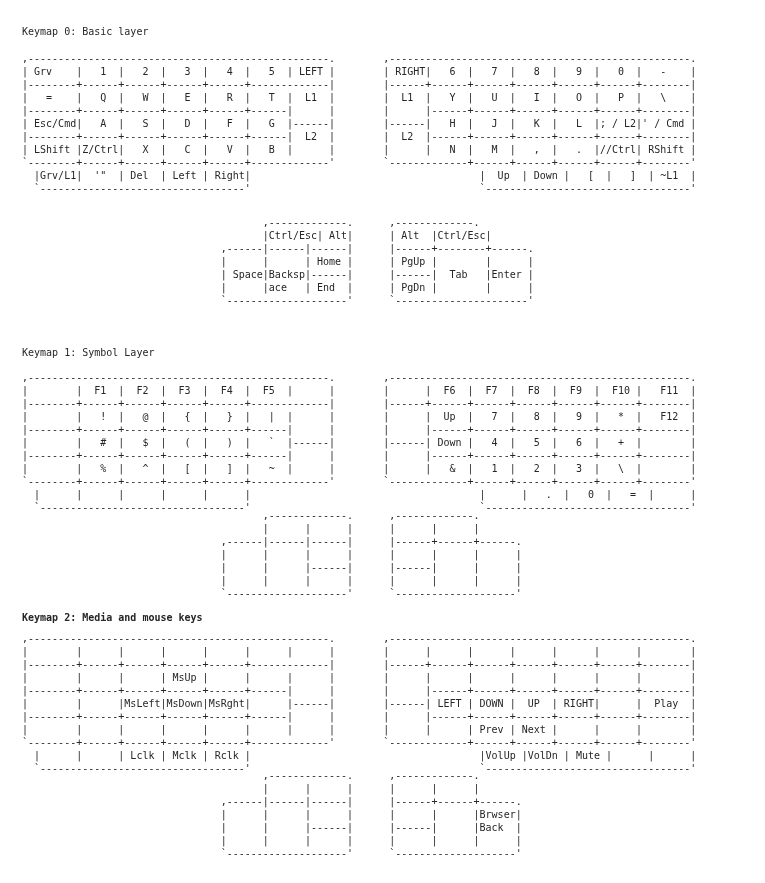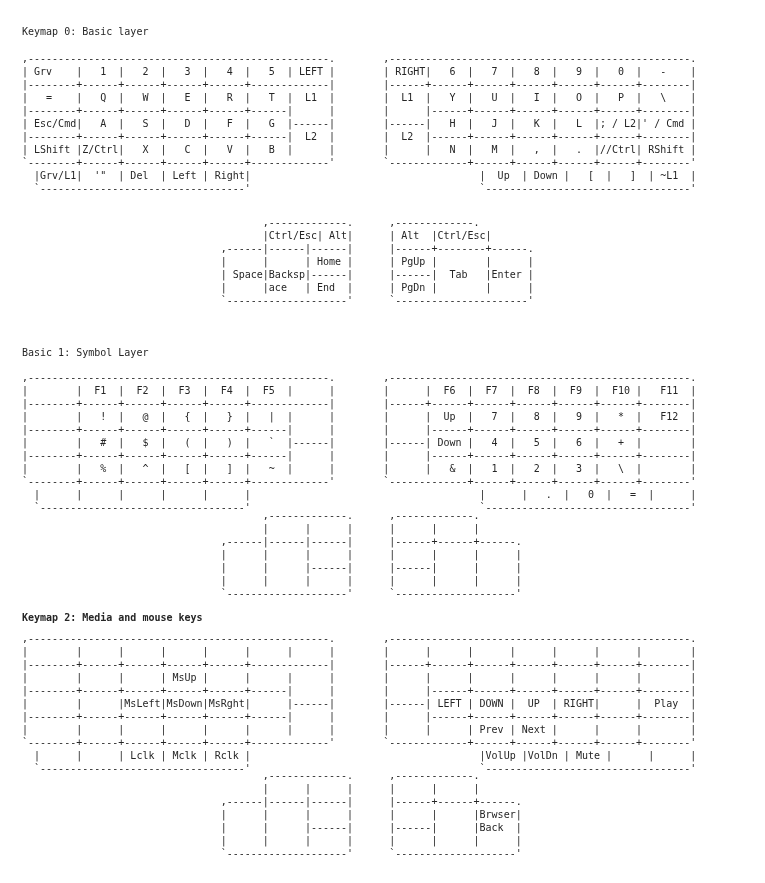--- a/index.html
+++ b/index.html
@@ -56,21 +56,21 @@
   `----------------------------------'                                      `----------------------------------'</pre>
 
   <pre class="mono" id="a-keymap0-thumb">                                        ,-------------.      ,-------------.
                                         |Ctrl/Esc| Alt|      | Alt  |Ctrl/Esc|
                                  ,------|------|------|      |------+--------+------.
                                  |      |      | Home |      | PgUp |        |      |
                                  | Space|Backsp|------|      |------|  Tab   |Enter |
                                  |      |ace   | End  |      | PgDn |        |      |
                                  `--------------------'      `----------------------'</pre>
 
-  <pre class="mono title" id="t-keymap1">Basic 1: Symbol Layer</pre>
+  <pre class="mono title" id="t-keymap1">Keymap 1: Symbol Layer</pre>
 
   <pre class="mono" id="a-keymap1-main">,--------------------------------------------------.        ,--------------------------------------------------.
 |        |  F1  |  F2  |  F3  |  F4  |  F5  |      |        |      |  F6  |  F7  |  F8  |  F9  |  F10 |   F11  |
 |--------+------+------+------+------+-------------|        |------+------+------+------+------+------+--------|
 |        |   !  |   @  |   {  |   }  |   |  |      |        |      |  Up  |   7  |   8  |   9  |   *  |   F12  |
 |--------+------+------+------+------+------|      |        |      |------+------+------+------+------+--------|
 |        |   #  |   $  |   (  |   )  |   `  |------|        |------| Down |   4  |   5  |   6  |   +  |        |
 |--------+------+------+------+------+------|      |        |      |------+------+------+------+------+--------|
 |        |   %  |   ^  |   [  |   ]  |   ~  |      |        |      |   &amp;  |   1  |   2  |   3  |   \  |        |
 `--------+------+------+------+------+-------------'        `-------------+------+------+------+------+--------'

